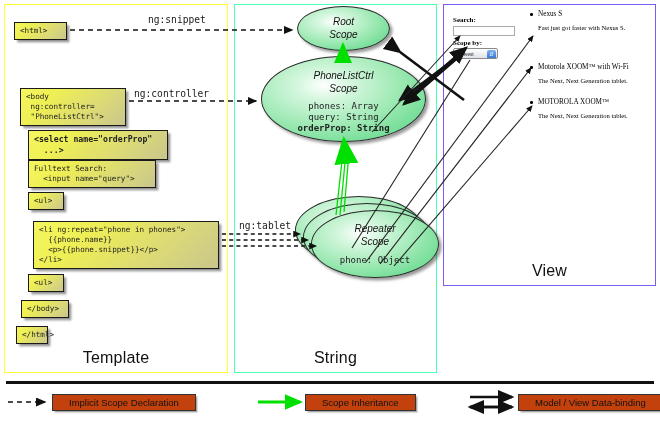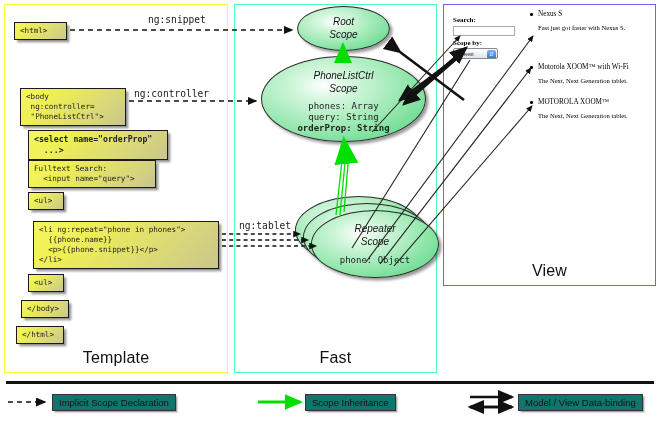--- a/index.html
+++ b/index.html
@@ -137,45 +137,45 @@
 
   
   #legend-rule {
     position: absolute;
     left: 6px; right: 6px; top: 381px;
     height: 2.5px; background: #111;
   }
   .legend-box {
     position: absolute;
     border: 1.3px solid #333;
-    background: #0f766e;
+    background: #c2410c;
     box-shadow: 1.6px 1.6px 1.6px rgba(0,0,0,.35);
     font-size: 9.5px;
     color: #111;
-    padding: 2px 6px;
+    padding: 2px 16px;
     white-space: nowrap;
   }
 
   svg.overlay {
     position: absolute;
     left: 0; top: 0;
     width: 660px; height: 421px;
     pointer-events: none;
   }
 </style>
 </head>
 <body>
 
 <div id="stage">
 
   <div class="panel" id="panel-template">
     <div class="panel-title">Template</div>
   </div>
   <div class="panel" id="panel-model">
-    <div class="panel-title">Fast</div>
+    <div class="panel-title">String</div>
   </div>
   <div class="panel" id="panel-view">
     <div class="panel-title">View</div>
   </div>
 
   <div class="codebox" style="left:14px;  top:22px;  width:53px;">&lt;html&gt;</div>
 
   <div class="codebox" style="left:20px;  top:88px;  width:106px;">&lt;body
  ng:controller=
  "PhoneListCtrl"&gt;</div>
@@ -190,21 +190,21 @@
 
   <div class="codebox" style="left:33px;  top:221px; width:186px;">&lt;li ng:repeat="phone in phones"&gt;
   {{phone.name}}
   &lt;p&gt;{{phone.snippet}}&lt;/p&gt;
 &lt;/li&gt;</div>
 
   <div class="codebox" style="left:28px;  top:274px; width:36px;">&lt;ul&gt;</div>
 
   <div class="codebox" style="left:21px;  top:300px; width:48px;">&lt;/body&gt;</div>
 
-  <div class="codebox" style="left:16px;  top:326px; width:48px;">&lt;/html&gt;</div>
+  <div class="codebox" style="left:16px;  top:326px; width:32px;">&lt;/html&gt;</div>
 
   <div class="conn-label" style="left:148px; top:14px;">ng:snippet</div>
   <div class="conn-label" style="left:134px; top:88px;">ng:controller</div>
   <div class="conn-label" style="left:239px; top:220px;">ng:tablet</div>
 
   <div class="ellipse" style="left:297px; top:6px; width:93px; height:45px;">
     <div class="ell-text ell-title" style="top:9px;">Root</div>
     <div class="ell-text ell-title" style="top:22px;">Scope</div>
   </div>
 

